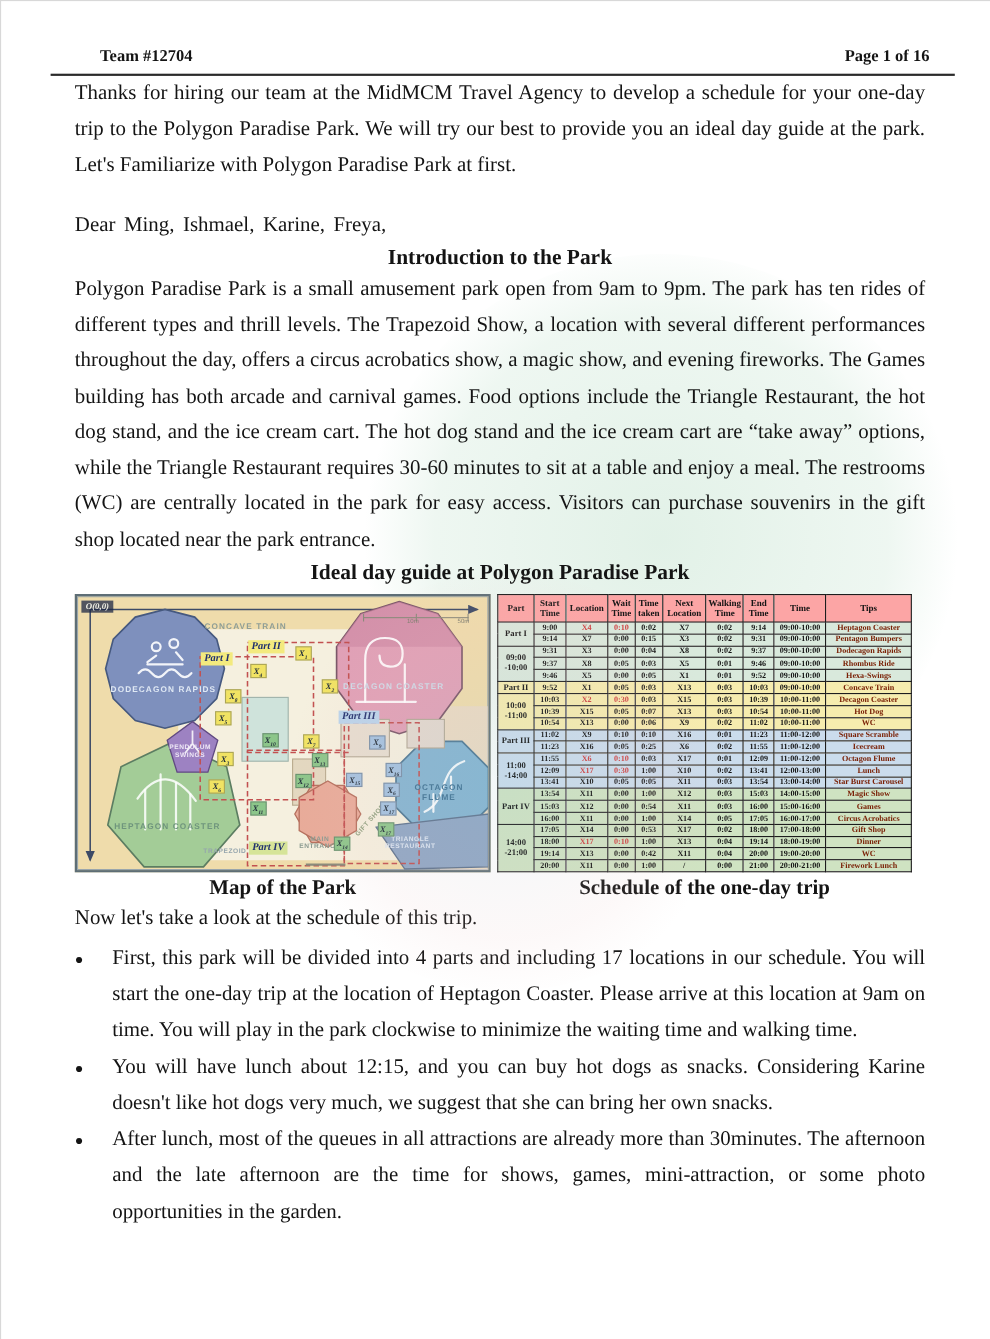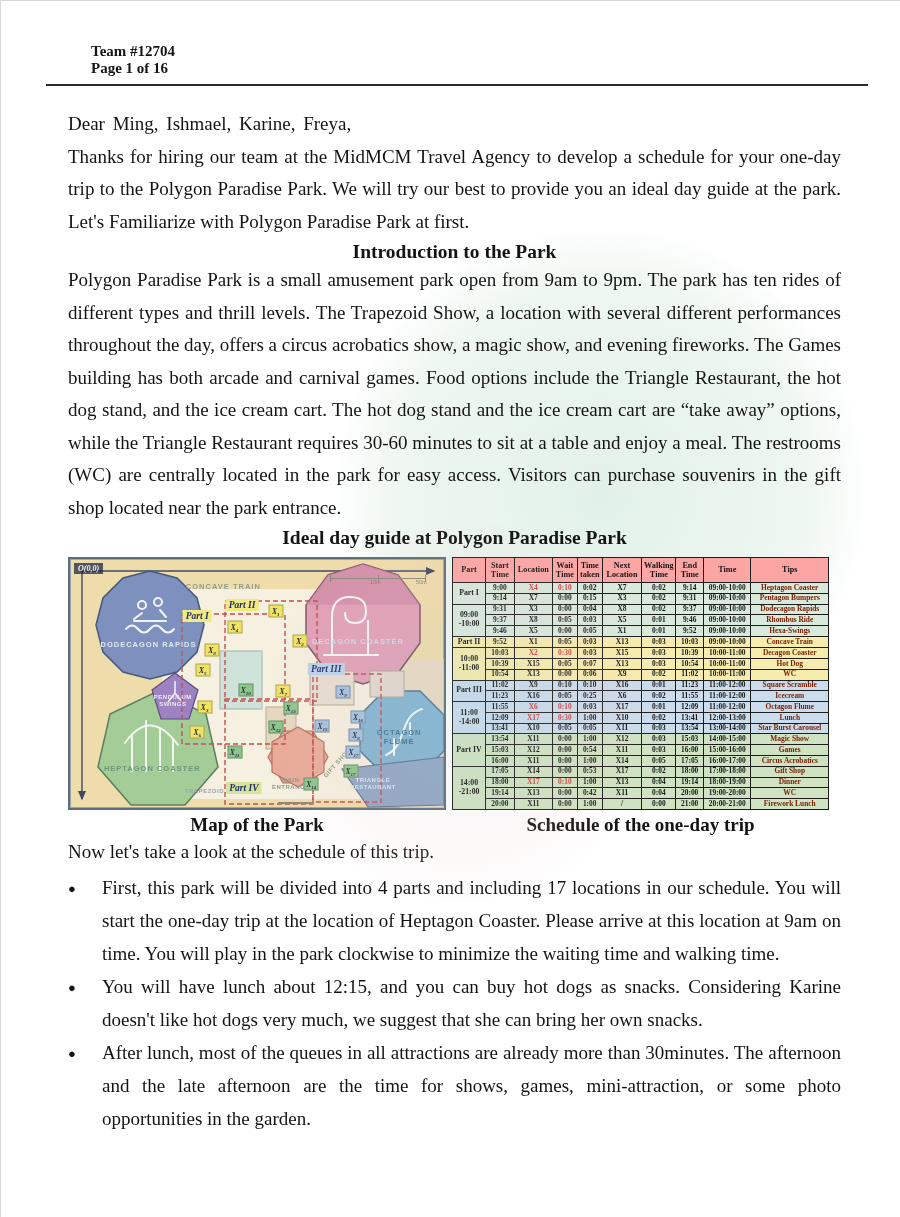--- a/index.html
+++ b/index.html
@@ -4,21 +4,21 @@
 <style>
   html,body{margin:0;padding:0;background:#ededed;}
   .page{position:relative;width:900px;height:1217px;margin:0 auto;background:#ffffff;
         font-family:"Liberation Serif","DejaVu Serif",serif;color:#141414;overflow:hidden;
         border-left:1px solid #d8d8d8;border-top:1px solid #d8d8d8;}
   
   .page::before{content:"";position:absolute;left:330px;top:230px;width:540px;height:520px;border-radius:50%;
         background:radial-gradient(circle,rgba(150,205,170,.28) 0%,rgba(150,205,170,.16) 55%,rgba(150,205,170,0) 72%);pointer-events:none;}
   .page::after{content:"";position:absolute;left:250px;top:520px;width:420px;height:380px;border-radius:50%;
         background:radial-gradient(circle,rgba(160,200,210,.14) 0%,rgba(230,190,190,.10) 50%,rgba(230,190,190,0) 70%);pointer-events:none;}
-  .hdr{display:flex;justify-content:space-between;padding:42px 56px 0 90px;font-weight:bold;font-size:15px;flex-direction:column;}
+  .hdr{display:flex;justify-content:space-between;padding:42px 56px 0 90px;font-weight:bold;font-size:15px;}
   .rule{border:none;border-top:2px solid #2a2a2a;margin:7px 33px 0 45px;}
   .title{margin:24px 0 0 0;text-align:center;font-size:28px;font-weight:bold;letter-spacing:.5px;}
   .content{margin:0 60px 0 67px;position:relative;}
   p.body{font-size:19px;line-height:32.5px;text-align:justify;margin:0;}
   .greeting{margin-top:22px !important;word-spacing:3px;text-align:left !important;}
   h2.sec{margin:3px 0 1px 0;text-align:center;font-size:19.5px;font-weight:bold;}
   
   .figures{display:flex;gap:6px;margin-top:8px;position:relative;}
   .map-fig{position:relative;width:378px;height:253px;box-sizing:border-box;background:#efdcab;
            border:2px solid #5e6e76;box-shadow:inset 0 0 0 1px #9aa6ac;flex:0 0 auto;overflow:hidden;}
@@ -69,22 +69,22 @@
 <div class="page">
 
   <div class="hdr">
     <span>Team #12704</span>
     <span>Page 1 of 16</span>
   </div>
   <hr class="rule">
 
 
   <div class="content">
+    <p class="body">Thanks for hiring our team at the MidMCM Travel Agency to develop a schedule for your one-day trip to the Polygon Paradise Park.  We will try our best to provide you an ideal day guide at the park. Let's Familiarize with Polygon Paradise Park at first.</p>
     <p class="body greeting">Dear Ming, Ishmael, Karine, Freya,</p>
-    <p class="body">Thanks for hiring our team at the MidMCM Travel Agency to develop a schedule for your one-day trip to the Polygon Paradise Park.  We will try our best to provide you an ideal day guide at the park. Let's Familiarize with Polygon Paradise Park at first.</p>
     <h2 class="sec">Introduction to the Park</h2>
     <p class="body">Polygon Paradise Park is a small amusement park open from 9am to 9pm. The park has ten rides of different types and thrill levels. The Trapezoid Show, a location with several different performances throughout the day, offers a circus acrobatics show, a magic show, and evening fireworks. The Games building has both arcade and carnival games. Food options include the Triangle Restaurant, the hot dog stand, and the ice cream cart. The hot dog stand and the ice cream cart are “take away” options, while the Triangle Restaurant requires 30-60 minutes to sit at a table and enjoy a meal. The restrooms (WC) are centrally located in the park for easy access. Visitors can purchase souvenirs in the gift shop located near the park entrance.</p>
     <h2 class="sec">Ideal day guide at Polygon Paradise Park</h2>
 
     <div class="figures">
 
       <div class="map-fig">
         <svg width="374" height="249" viewBox="0 0 374 249">
           <defs>
             <marker id="ah" markerWidth="8" markerHeight="8" refX="6" refY="3" orient="auto">

